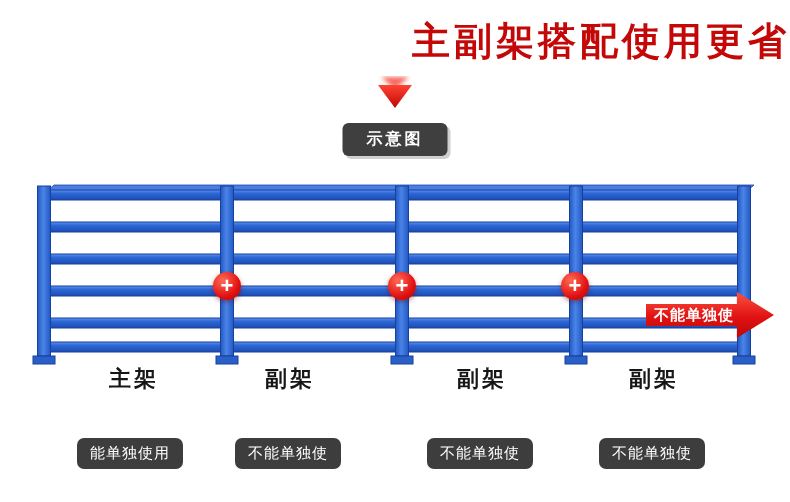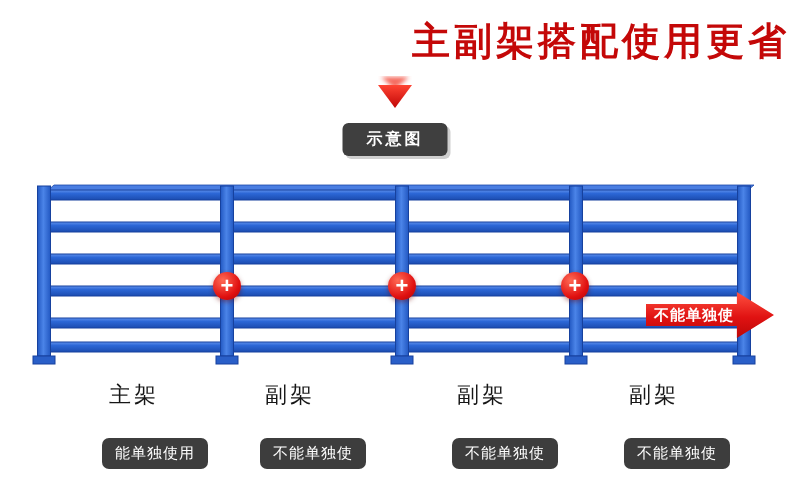--- a/index.html
+++ b/index.html
@@ -42,30 +42,30 @@
 
   .extend-arrow {
     position:absolute; left:646px; top:292px; width:128px; height:46px;
     background:linear-gradient(180deg,#ff5140 0%,#e01212 55%,#bd0808 100%);
     clip-path:polygon(0 26%, 71% 26%, 71% 0, 100% 50%, 71% 100%, 71% 74%, 0 74%);
     color:#fff; font-size:15px; font-weight:bold; letter-spacing:1px;
     display:flex; align-items:center; padding-left:8px;
   }
 
   .bay-label {
-    position:absolute; top:380px; transform:translateX(-50%);
-    font-size:22px; font-weight:normal; color:#161616; letter-spacing:3px; white-space:nowrap;
+    position:absolute; top:364px; transform:translateX(-50%);
+    font-size:22px; font-weight:bold; color:#161616; letter-spacing:3px; white-space:nowrap;
   }
   .label-1 { left:134px; } .label-2 { left:290px; }
   .label-3 { left:482px; } .label-4 { left:654px; }
 
   .bay-badge {
     position:absolute; top:438px; transform:translateX(-50%);
     background:#3d3d3d; color:#fff; font-size:15px;
-    padding:6px 13px; border-radius:7px; white-space:nowrap; letter-spacing:1px;margin-left:25px;
+    padding:6px 13px; border-radius:7px; white-space:nowrap; letter-spacing:1px;
   }
   .badge-1 { left:130px; } .badge-2 { left:288px; }
   .badge-3 { left:480px; } .badge-4 { left:652px; }
 </style>
 </head>
 <body>
 
 <div class="stage">
 
   <div class="title">主副架搭配使用更省</div>

